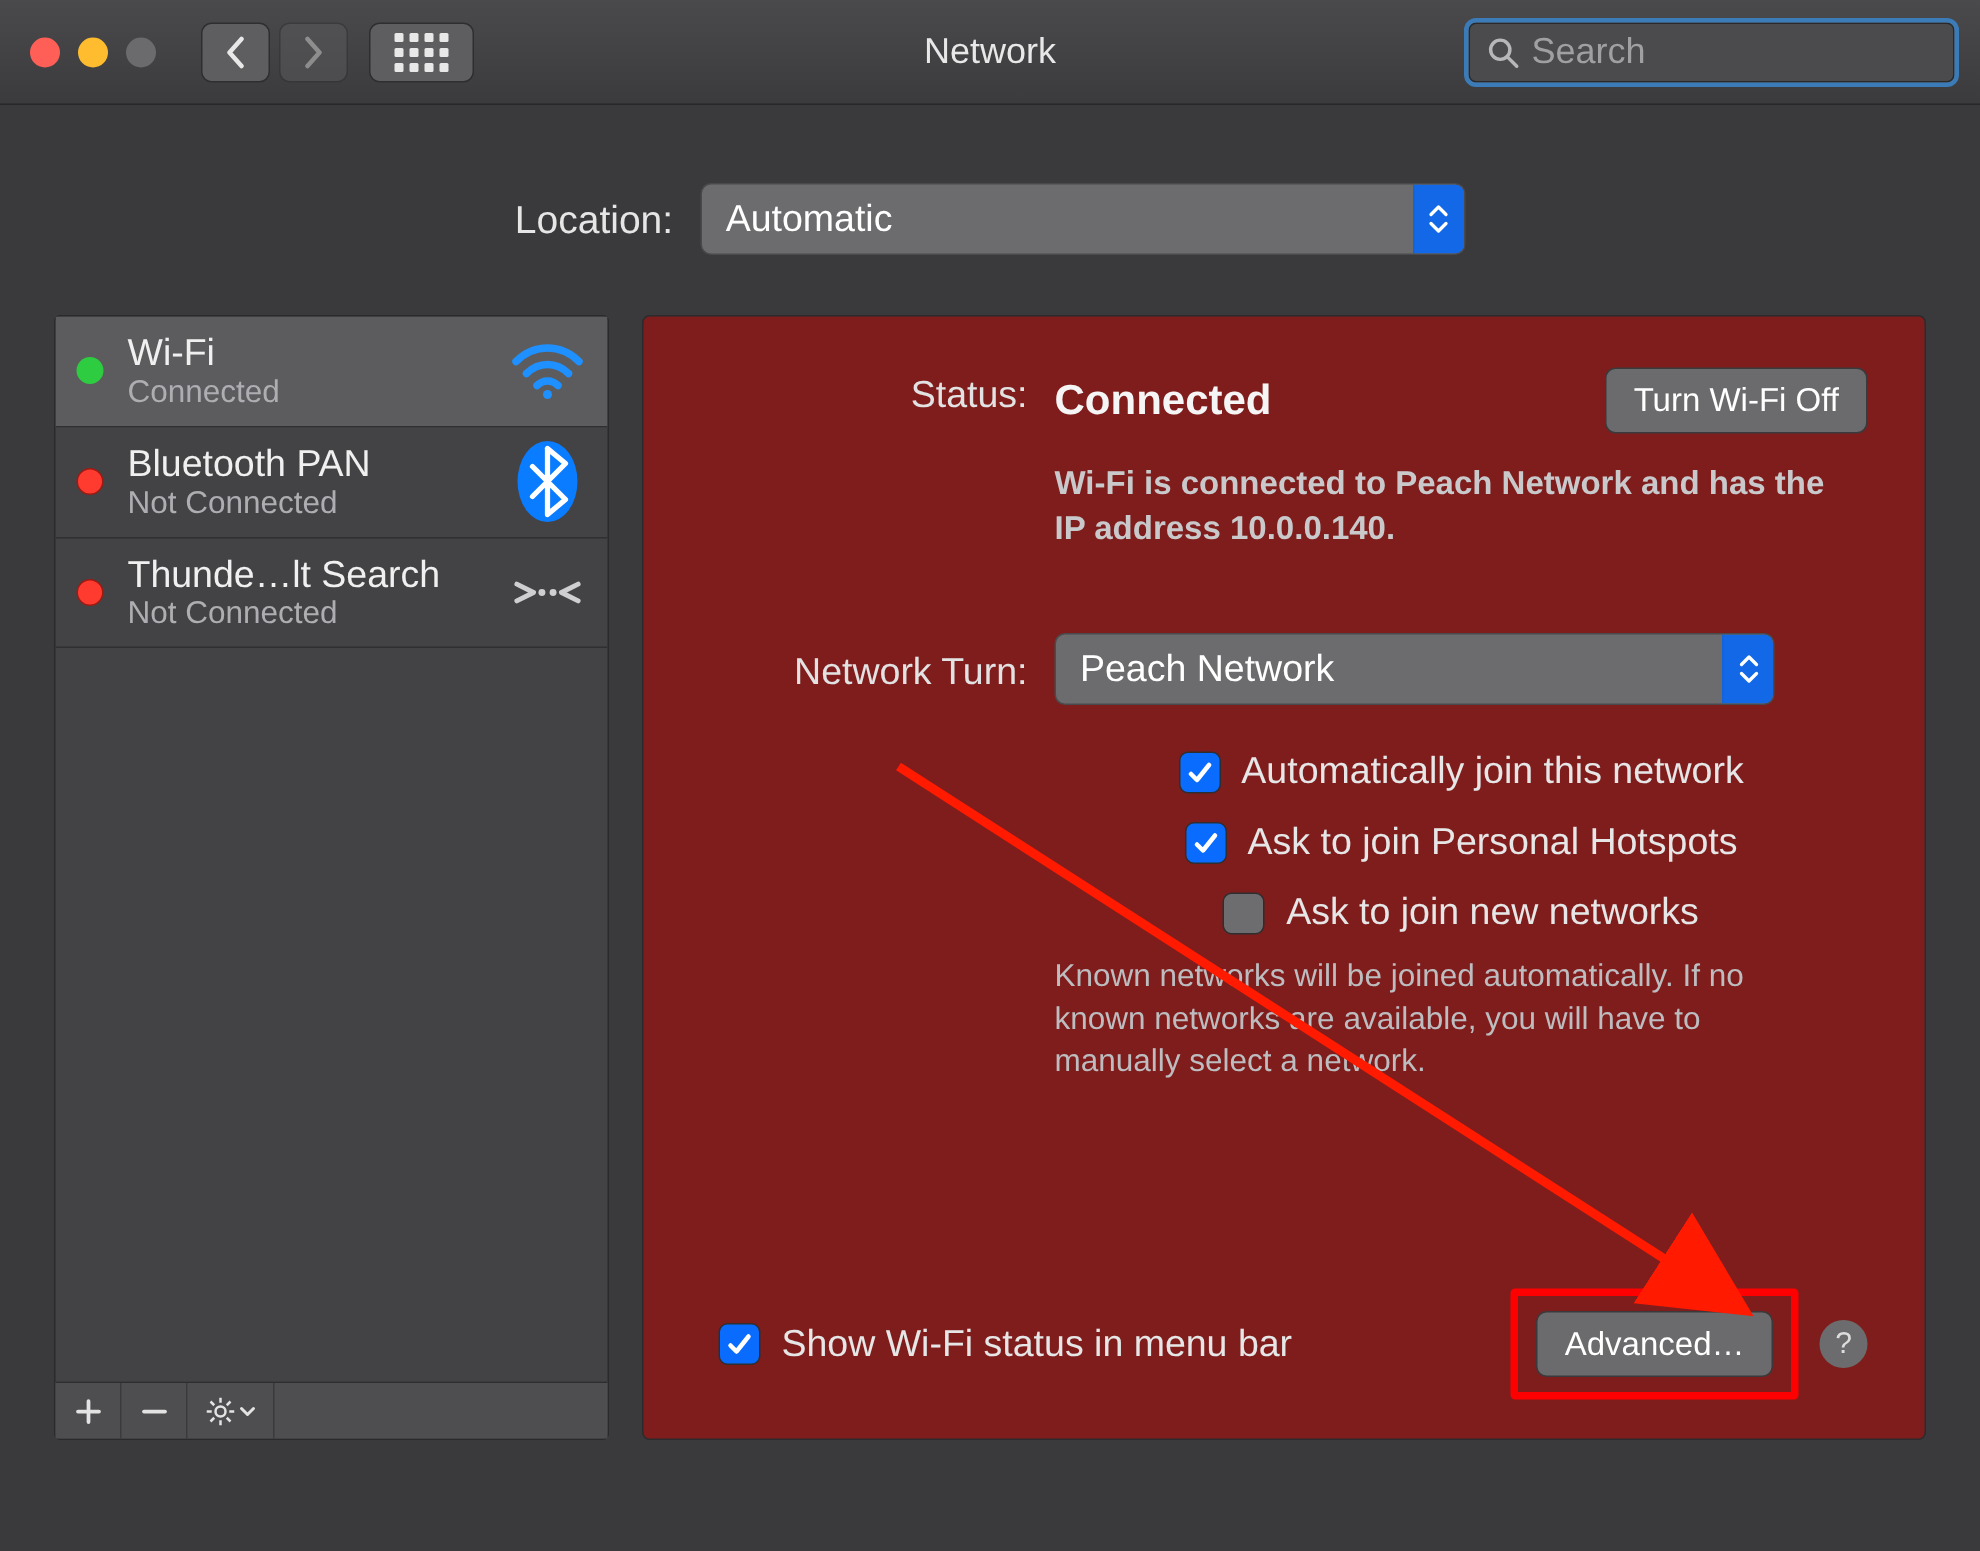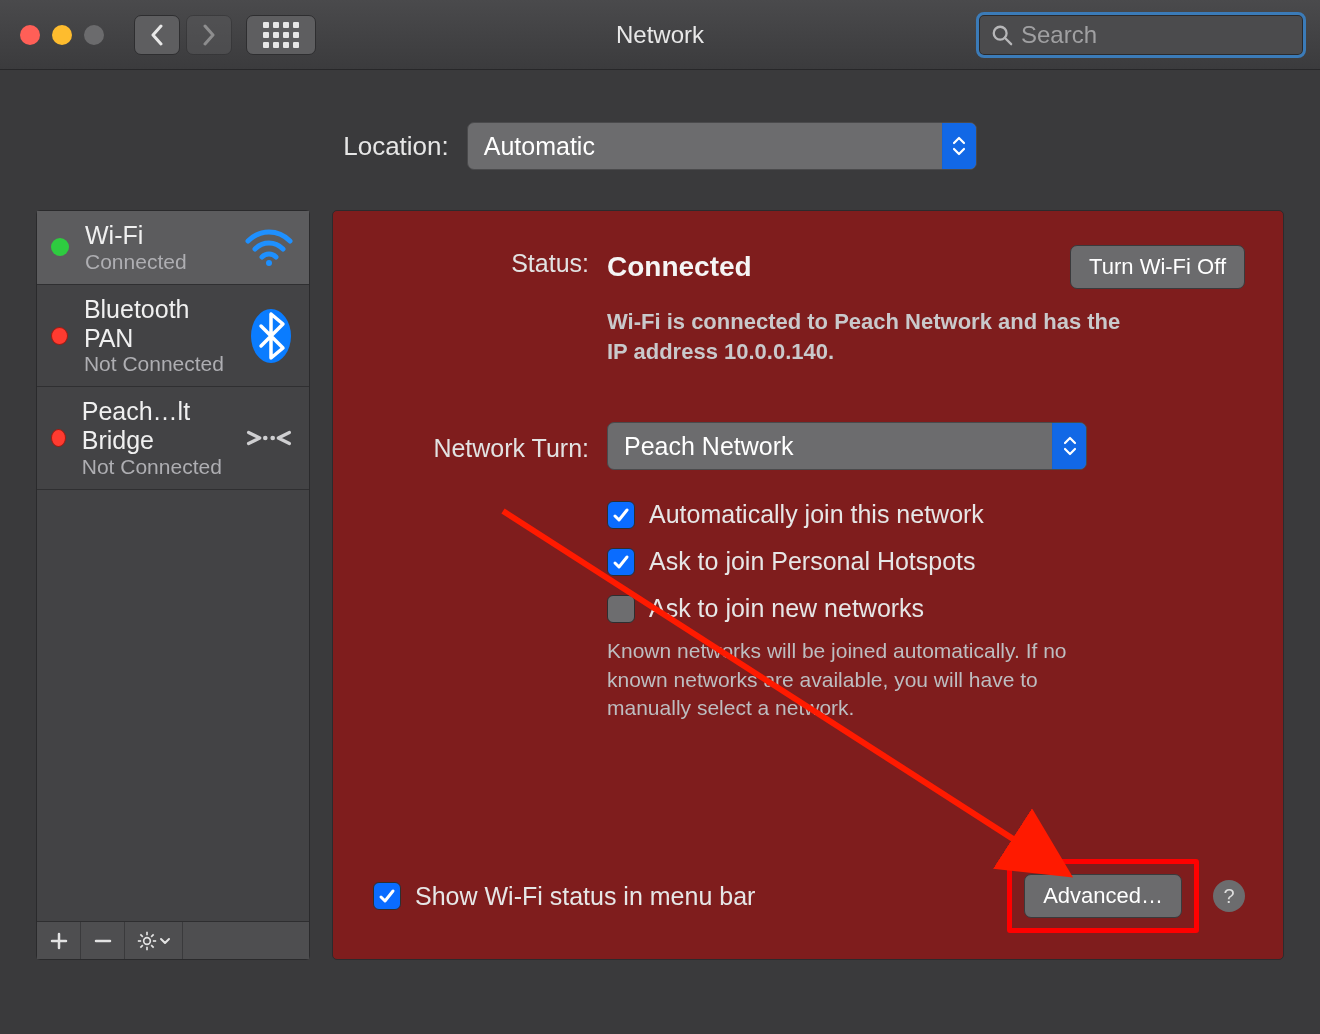--- a/index.html
+++ b/index.html
@@ -89,21 +89,21 @@
 
   
   .main {
     display:flex; gap:22px;
     padding: 0 36px;
     margin-top: 40px;
   }
 
   
   .sidebar {
-    width: 274px;
+    width: 370px;
     background:#434345;
     border:1px solid #2a2a2c;
     border-radius:4px;
     display:flex; flex-direction:column;
     position:relative;
   }
   .side-list { flex:1; overflow:auto; }
   .side-item {
     display:flex; align-items:center; gap:12px;
     padding: 10px 14px 10px 14px;
@@ -147,21 +147,21 @@
   .status-val { font-size:28px; font-weight:700; color:#f5f5f5; }
   .pill-btn {
     background:#6b6b6d; color:#fff; font-size:22px;
     border:none; padding:8px 18px; border-radius:7px;
     border:1px solid #3a3a3c;
   }
   .status-desc { font-size:22px; color:#c9c9cb; line-height:1.35; margin-top:18px; max-width:520px;font-weight:bold; }
 
   .net-select { width:480px; }
 
-  .check-row { display:flex; align-items:center; gap:14px; margin:18px 0 18px 218px; }
+  .check-row { display:flex; align-items:center; gap:14px; margin:18px 0 18px 218px;justify-content:center; }
   .cbox {
     width:28px; height:28px; border-radius:6px;
     display:flex; align-items:center; justify-content:center;
     border:1px solid #2e2e30;
   }
   .cbox.on { background:#0a6cff; }
   .cbox.off { background:#6d6d6f; }
   .cbox svg { width:20px; height:20px; }
   .clabel { font-size:25px; color:#e6e6e6; }
   .help-text { font-size:21px; color:#bdbdc0; margin-left:218px; max-width:480px; line-height:1.35; margin-top:-4px; }
@@ -276,21 +276,21 @@
           <svg width="44" height="56" viewBox="0 0 44 56">
             <ellipse cx="22" cy="28" rx="20" ry="27" fill="#0a7cff"></ellipse>
             <path d="M22 6 L22 50 L34 40 L12 18 M22 6 L34 16 L12 38" stroke="#fff" stroke-width="3.5" fill="none" stroke-linejoin="round" stroke-linecap="round"></path>
           </svg>
         </div>
       </div>
 
       <div class="side-item">
         <div class="status-dot red"></div>
         <div class="side-text">
-          <div class="side-name">Peach…lt Bridge</div>
+          <div class="side-name">Thunde…lt Search</div>
           <div class="side-sub">Not Connected</div>
         </div>
         <div class="side-icon">
           <svg width="56" height="36" viewBox="0 0 56 36">
             <path d="M6 12 L18 18 L6 24" stroke="#cfcfd1" stroke-width="3.5" fill="none" stroke-linecap="round" stroke-linejoin="round"></path>
             <path d="M50 12 L38 18 L50 24" stroke="#cfcfd1" stroke-width="3.5" fill="none" stroke-linecap="round" stroke-linejoin="round"></path>
             <circle cx="24" cy="18" r="2.5" fill="#cfcfd1"></circle>
             <circle cx="32" cy="18" r="2.5" fill="#cfcfd1"></circle>
           </svg>
         </div>
@@ -377,21 +377,21 @@
       <div class="clabel">Ask to join Personal Hotspots</div>
     </div>
 
     <div class="check-row">
       <div class="cbox off"></div>
       <div class="clabel">Ask to join new networks</div>
     </div>
     <div class="help-text">Known networks will be joined automatically. If no known networks are available, you will have to manually select a network.</div>
 
     <div class="detail-footer">
-      <div class="check-row" style="margin-left:2px">
+      <div class="check-row" style="margin-left:12px">
         <div class="cbox on">
           <svg viewBox="0 0 20 20">
               <path d="M4 11 L8 15 L16 5" stroke="#fff" stroke-width="3" fill="none" stroke-linecap="round" stroke-linejoin="round"></path>
             </svg>
         </div>
         <div class="clabel">Show Wi-Fi status in menu bar</div>
       </div>
       <div class="adv-wrap">
         <div class="adv-highlight">
           <button class="pill-btn">Advanced…</button>

